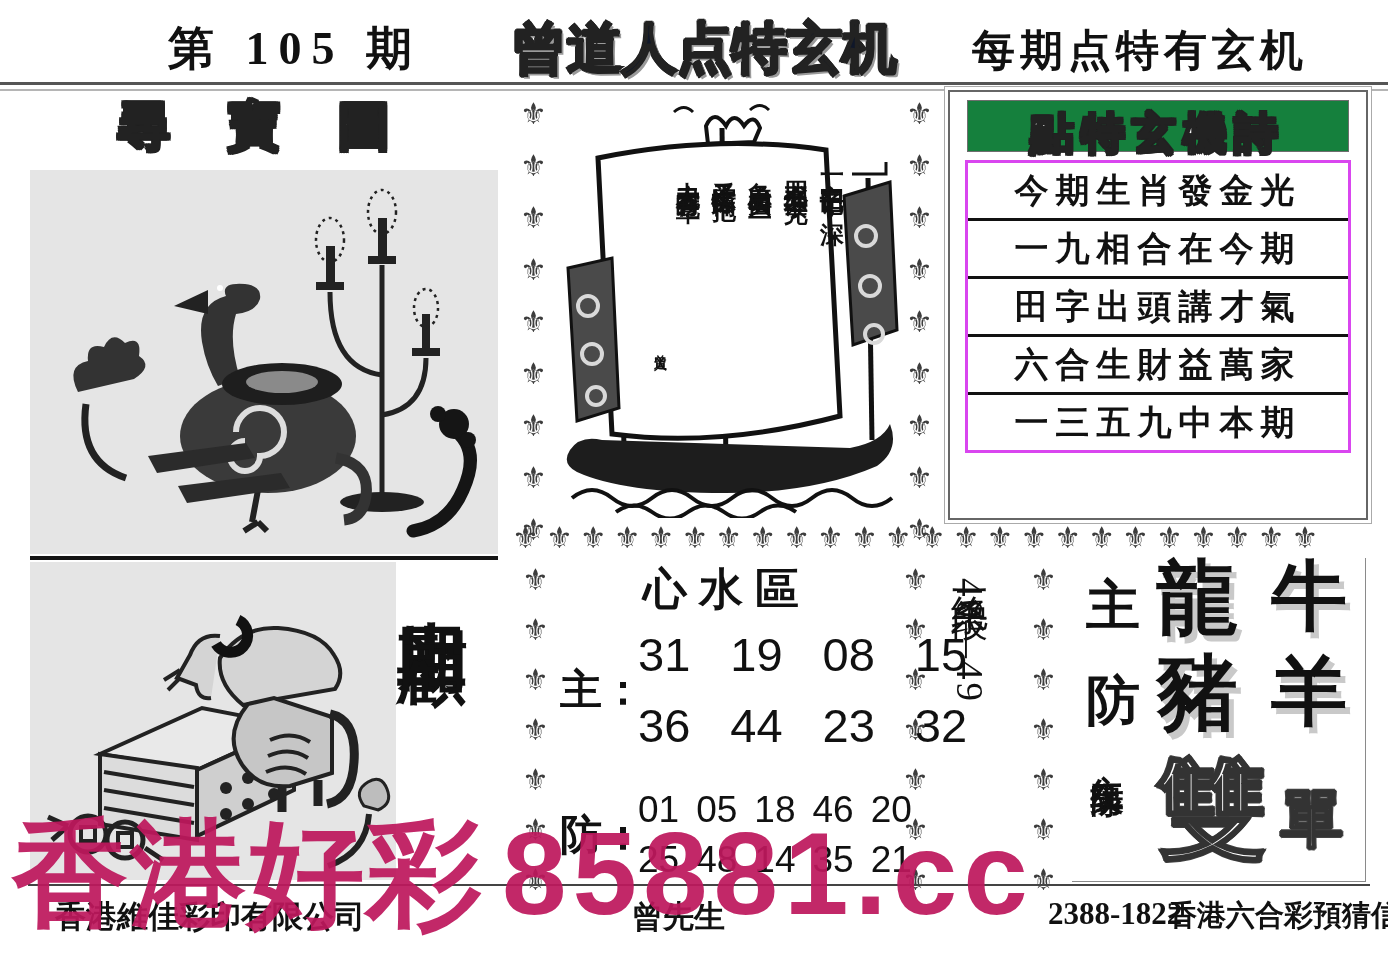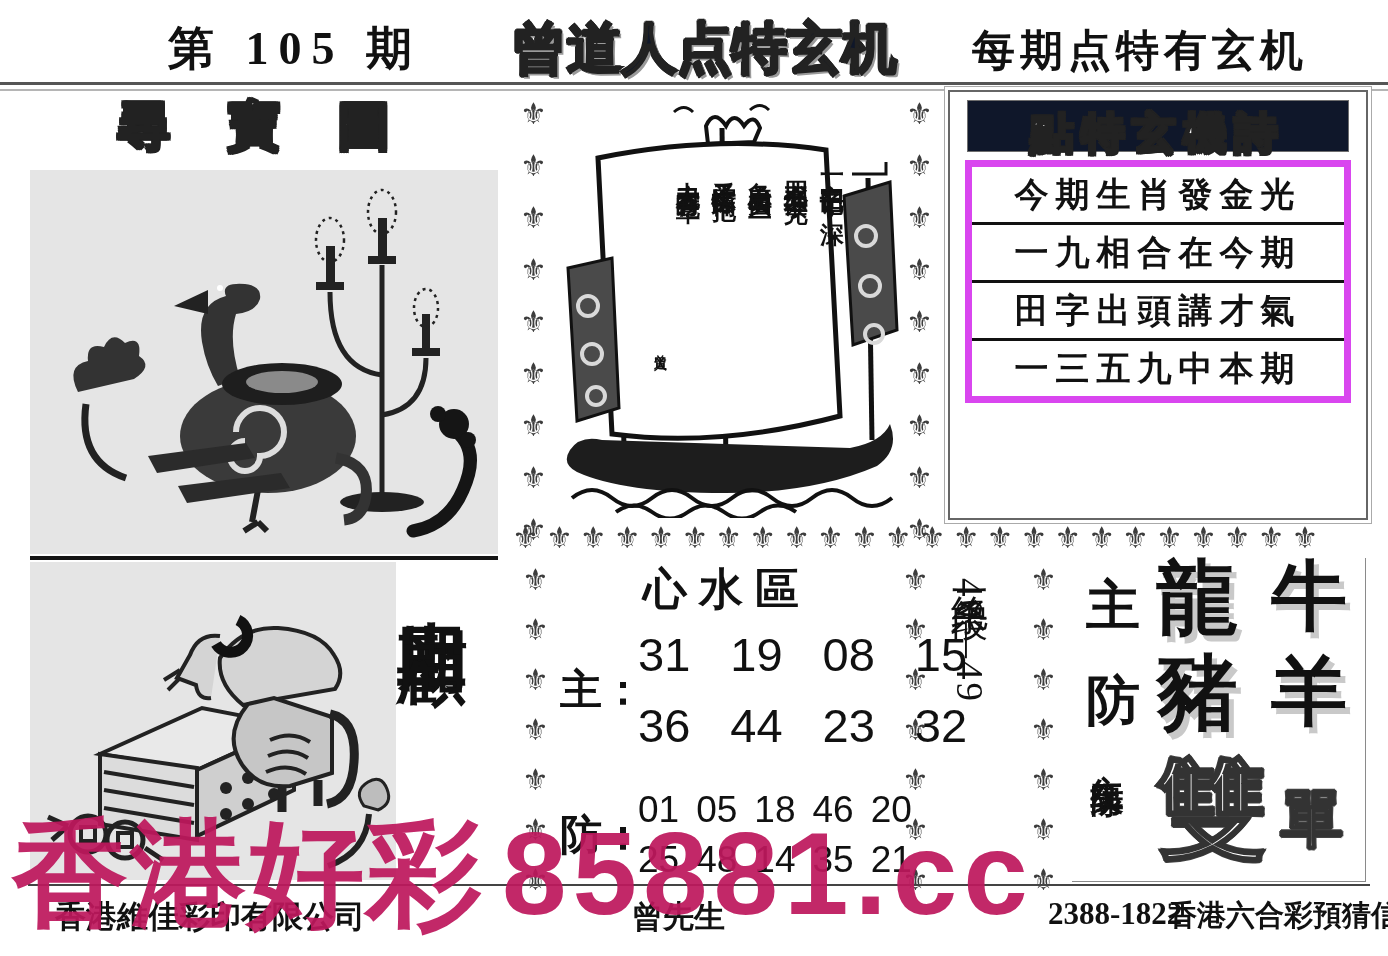--- a/index.html
+++ b/index.html
@@ -42,24 +42,24 @@
   
   .boat-wrap{position:absolute;left:556px;top:96px;width:346px;height:422px;}
   .boat-wrap svg{position:absolute;left:0;top:0;}
   .poem{position:absolute;right:52px;top:66px;height:280px;writing-mode:vertical-rl;
       font-size:24px;font-weight:700;letter-spacing:3px;line-height:1.5;}
   .poem .sig{font-size:13px;letter-spacing:2px;padding-top:182px;font-weight:700;}
 
   
   .panel{position:absolute;left:948px;top:90px;width:420px;height:430px;
       border:2px solid #666;box-shadow:0 0 0 3px #fff,0 0 0 4px #aaa;box-sizing:border-box;}
-  .panel-title{margin:8px auto 0;width:382px;height:52px;background:#0f172a;border:1px solid #6e6e6e;
+  .panel-title{margin:8px auto 0;width:382px;height:52px;background:#15803d;border:1px solid #6e6e6e;
       font-size:43px;font-weight:900;font-family:"Liberation Sans",sans-serif;text-align:center;
       line-height:64px;letter-spacing:8px;box-sizing:border-box;}
-  .panel-rows{margin:8px auto 0;width:386px;border:7px solid #d946ef;box-sizing:border-box;}
+  .panel-rows{margin:8px auto 0;width:386px;border:3px solid #d946ef;box-sizing:border-box;}
   .prow{height:55px;line-height:55px;border-bottom:3px solid #111;text-align:center;
       font-size:34px;font-weight:700;letter-spacing:7px;}
   .prow:last-child{border-bottom:none;}
   .panel-notice{margin:9px 12px 0;font-size:19px;line-height:1.55;font-weight:700;}
 
   
   .hw{position:absolute;left:560px;top:560px;width:334px;}
   .hw-title{text-align:center;font-size:44px;font-weight:700;letter-spacing:12px;}
   .hw-group{display:flex;align-items:center;}
   .hw-label{font-size:42px;font-weight:700;width:78px;flex:none;}
@@ -255,20 +255,21 @@
       <div class="sig">曾道人</div>
     </div>
   </div>
 
   <div class="panel">
     <div class="panel-title outlined">點特玄機詩</div>
     <div class="panel-rows">
       <div class="prow">今期生肖發金光</div>
       <div class="prow">一九相合在今期</div>
       <div class="prow">田字出頭講才氣</div>
+      <div class="prow">六合生財益萬家</div>
       <div class="prow">一三五九中本期</div>
     </div>
   </div>
 
   <div class="fleur fleur-row">⚜⚜⚜⚜⚜⚜⚜⚜⚜⚜⚜⚜⚜⚜⚜⚜⚜⚜⚜⚜⚜⚜⚜⚜</div>
 
   <div class="fleur fleur-col fc-bot" style="left:520px;top:562px;">⚜⚜⚜⚜⚜⚜⚜</div>
   <div class="fleur fleur-col fc-bot" style="left:900px;top:562px;">⚜⚜⚜⚜⚜⚜⚜</div>
   <div class="fleur fleur-col fc-bot" style="left:1028px;top:562px;">⚜⚜⚜⚜⚜⚜⚜</div>
 

